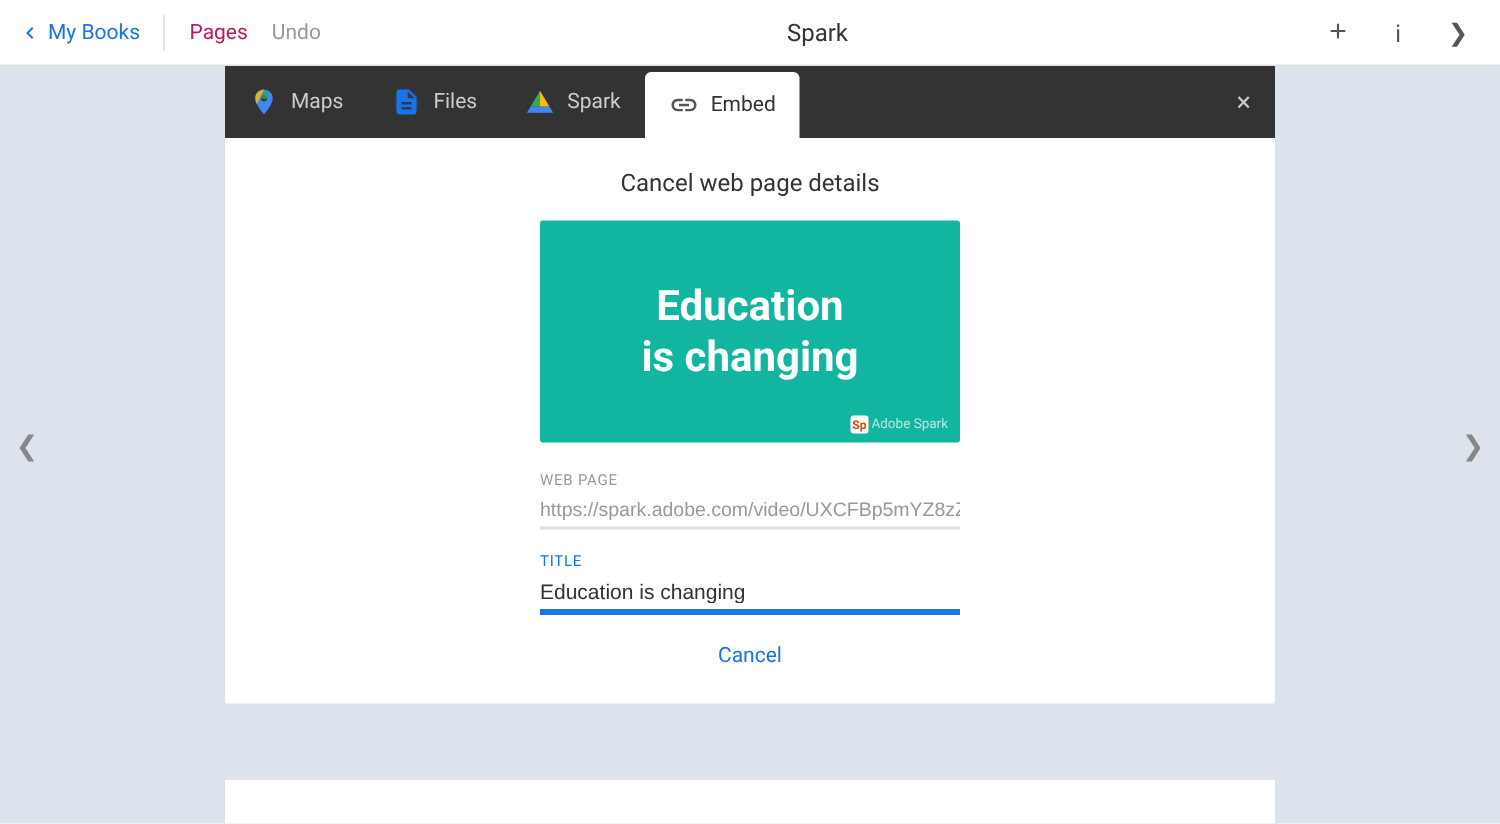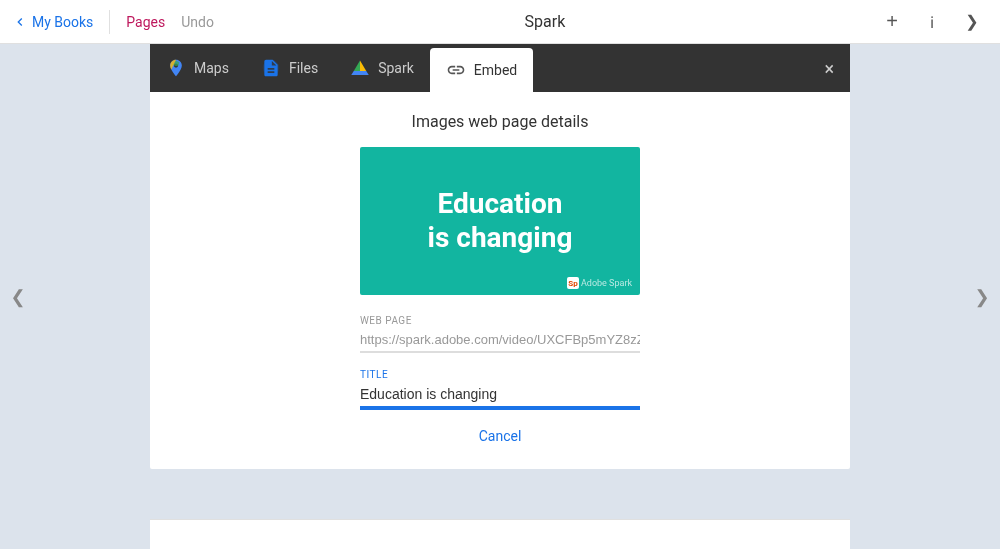--- a/index.html
+++ b/index.html
@@ -415,21 +415,21 @@
             <svg class="link-icon" viewBox="0 0 24 24">
               <path d="M3.9 12c0-1.71 1.39-3.1 3.1-3.1h4V7H7c-2.76 0-5 2.24-5 5s2.24 5 5 5h4v-1.9H7c-1.71 0-3.1-1.39-3.1-3.1zM8 13h8v-2H8v2zm9-6h-4v1.9h4c1.71 0 3.1 1.39 3.1 3.1s-1.39 3.1-3.1 3.1h-4V17h4c2.76 0 5-2.24 5-5s-2.24-5-5-5z" fill="#555"></path>
             </svg>
           </span>
           <span>Embed</span>
         </div>
         <div class="tab-close">×</div>
       </div>
 
       <div class="dialog-body">
-        <p class="dialog-title">Images web page details</p>
+        <p class="dialog-title">Cancel web page details</p>
 
         <div class="preview-image">
           <div class="preview-text">
             <span>Education</span><br>
             <span>is changing</span>
           </div>
           <div class="preview-watermark">
             <span class="spark-logo">Sp</span>
             <span>Adobe Spark</span>
           </div>

